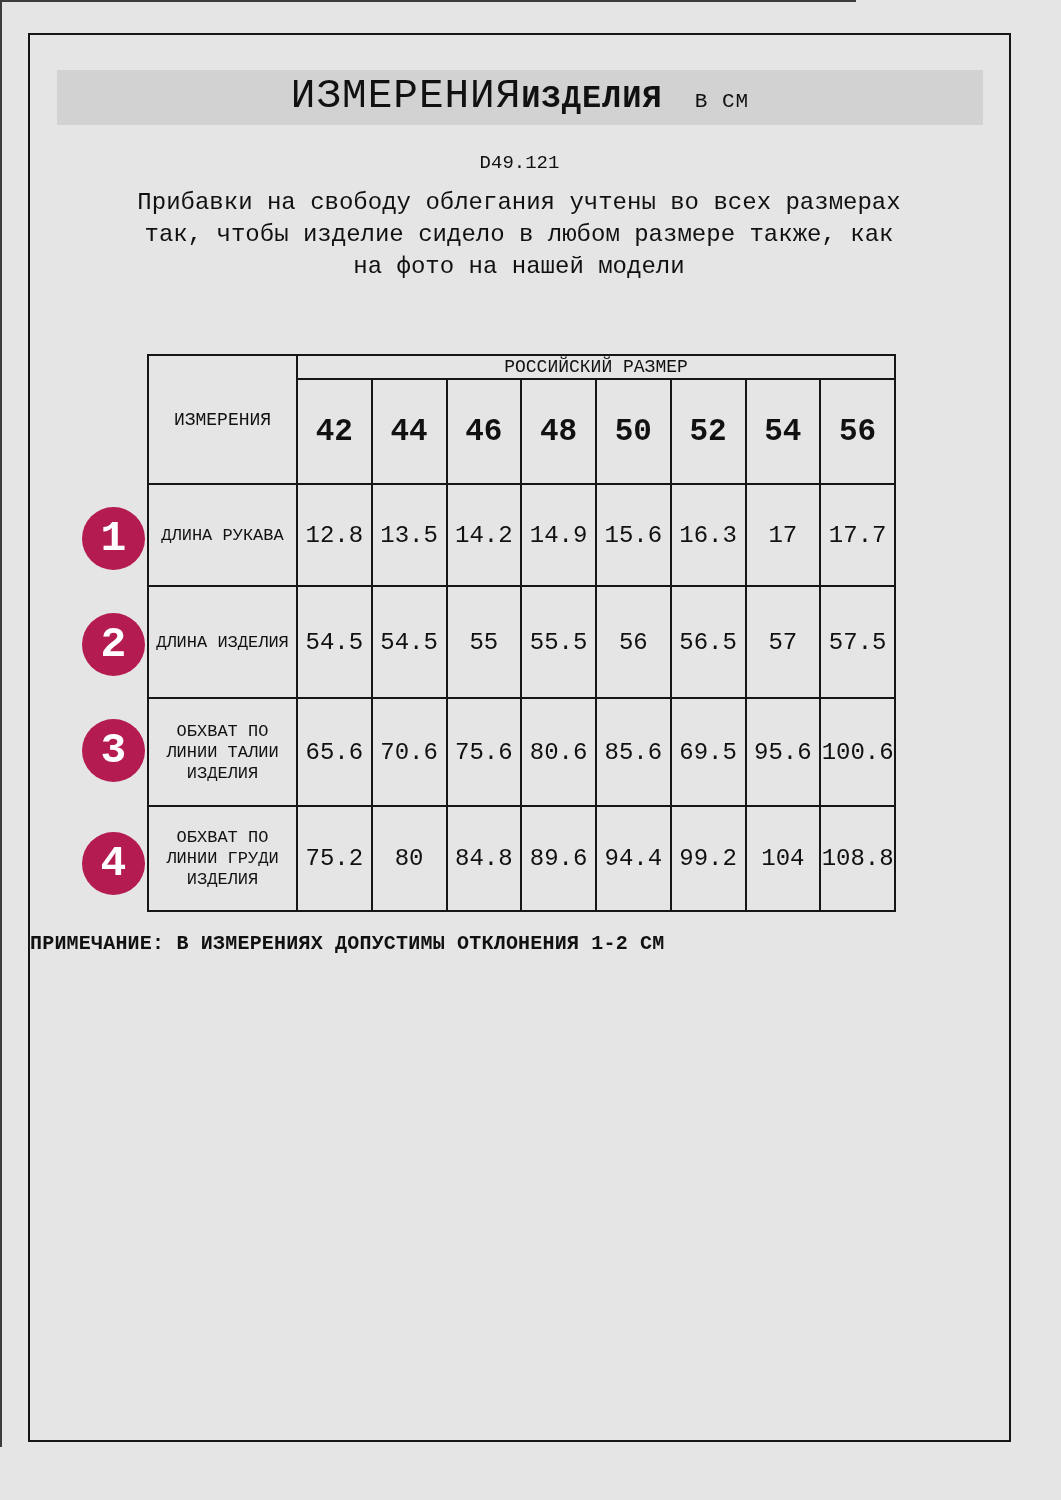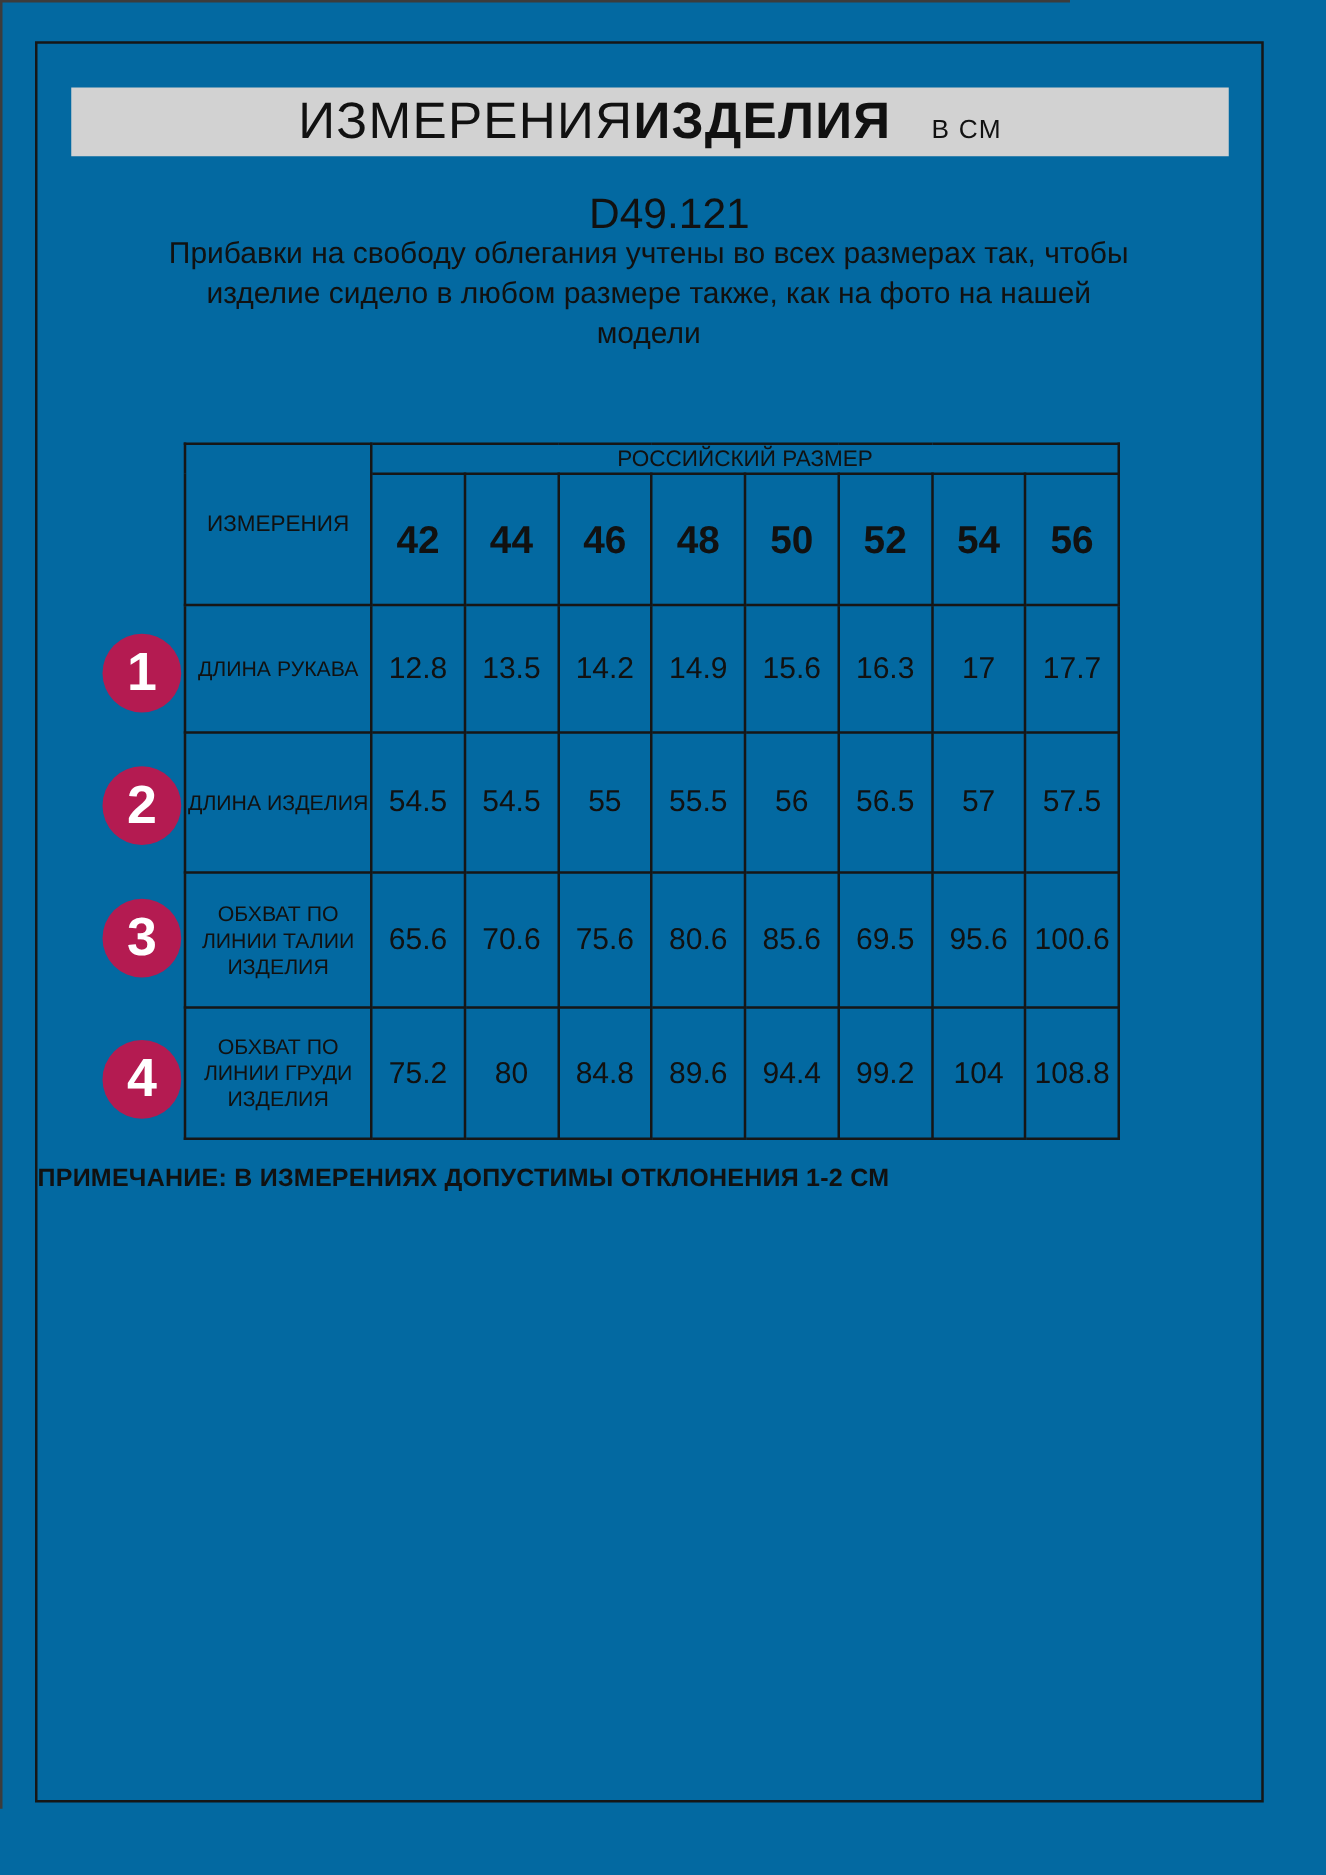--- a/index.html
+++ b/index.html
@@ -1,28 +1,28 @@
 <!DOCTYPE html>
 <html><head>
 <meta charset="utf-8">
 <style>
   html,body{margin:0;padding:0;background:#ffffff;}
-  .page{position:relative;width:1061px;height:1500px;background:#0369a1;overflow:hidden;
-        font-family:Liberation Sans, sans-serif;color:#111;}
+  .page{position:relative;width:1061px;height:1500px;background:#e5e5e5;overflow:hidden;
+        font-family:Liberation Mono, monospace;color:#111;}
   .edge-top{position:absolute;left:0;top:0;width:856px;height:2px;background:#3c3c3c;}
   .edge-left{position:absolute;left:0;top:0;width:2px;height:1447px;background:#3c3c3c;}
   .frame{position:absolute;left:28px;top:33px;width:983px;height:1409px;
          border:2px solid #161616;box-sizing:border-box;}
   .banner{position:absolute;left:27px;top:35px;width:926px;height:55px;background:#d2d2d2;
           display:flex;align-items:baseline;justify-content:center;padding-top:3px;box-sizing:border-box;}
   .banner .t1{font-size:41px;font-weight:400;letter-spacing:1px;}
-  .banner .t2{font-size:41px;font-weight:700;letter-spacing:1px;}
+  .banner .t2{font-size:32px;font-weight:700;letter-spacing:1px;}
   .banner .t3{font-size:21px;font-weight:400;margin-left:32px;letter-spacing:1px;}
   .article{position:absolute;left:0;top:117px;width:100%;text-align:center;
-           font-size:34px;font-weight:400;padding-left:16px;}
+           font-size:19px;font-weight:400;}
   .desc{position:absolute;left:99px;top:152px;width:780px;text-align:center;
         font-size:24px;line-height:32px;font-weight:400;}
   .size-table{position:absolute;left:117px;top:319px;width:747px;border-collapse:collapse;
               table-layout:fixed;}
   .size-table td{border:2px solid #161616;text-align:center;vertical-align:middle;padding:0;}
   .size-table .corner{font-size:18px;}
   .size-table .group{font-size:18px;}
   .size-table tr.sizes td{font-size:31px;font-weight:700;}
   .size-table .rowlabel{font-size:17px;line-height:21px;}
   .size-table .val{font-size:24px;}

